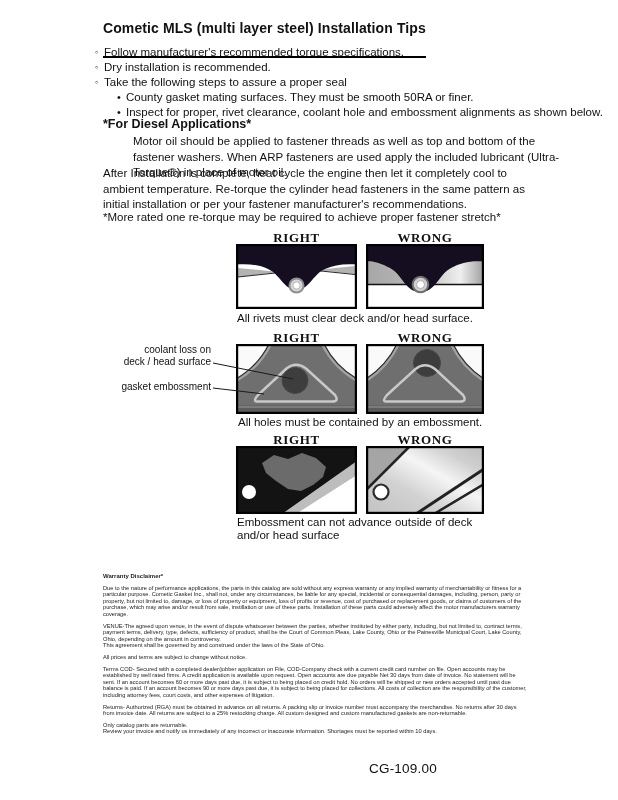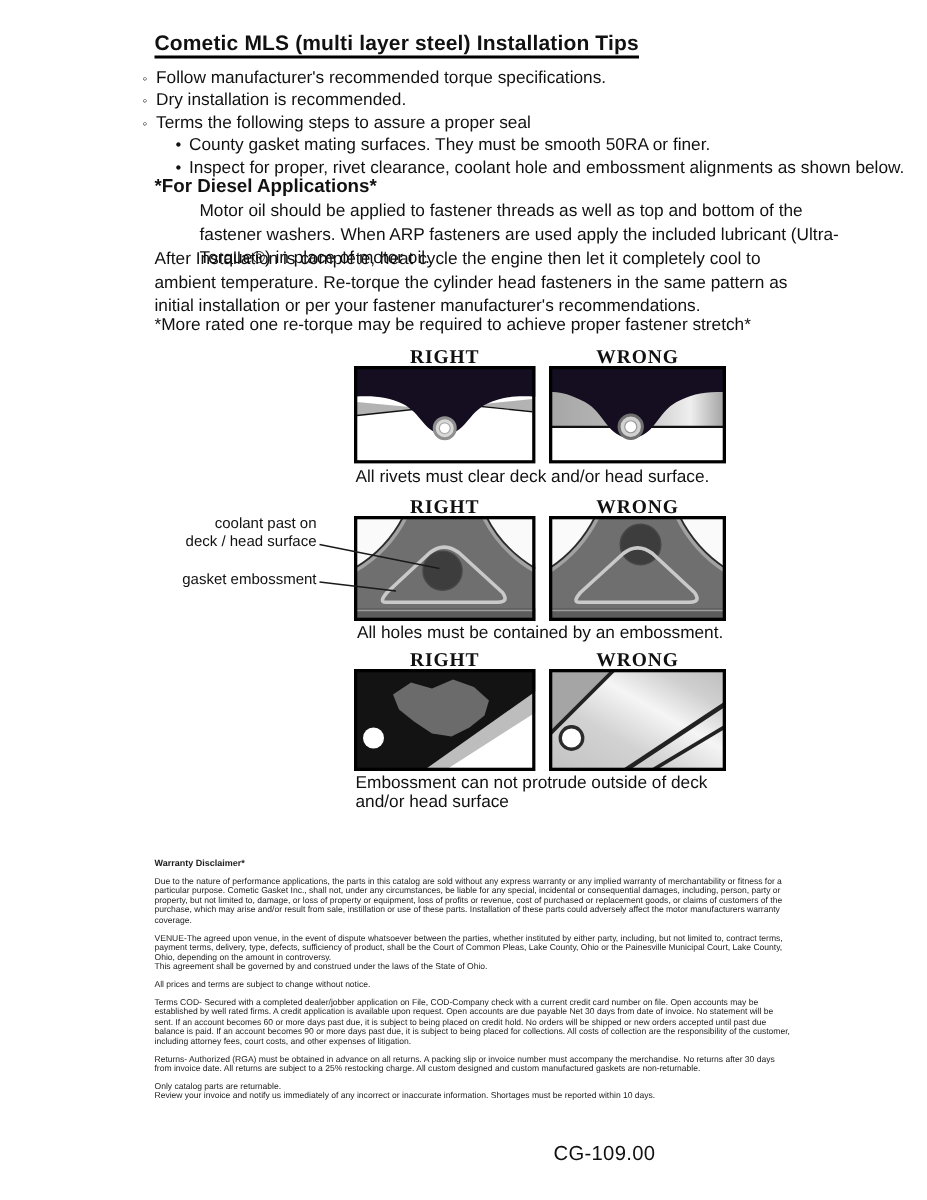--- a/index.html
+++ b/index.html
@@ -3,21 +3,21 @@
 <meta charset="utf-8">
 <style>
   html,body{margin:0;padding:0;background:#fff;}
   #page{
     position:relative;width:618px;height:800px;background:#ffffff;overflow:hidden;
     font-family:"Liberation Sans",sans-serif;color:#111;
   }
   .abs{position:absolute;}
   .title{
     left:103px;top:20px;font-size:14px;font-weight:bold;letter-spacing:.1px;
-    border-bottom:2px solid #000;padding-bottom:1px;margin:0;
+    border-bottom:2px solid #000;padding-bottom:20px;margin:0;
   }
   .tips{left:95px;top:45px;font-size:11.5px;line-height:15px;}
   .tip{display:flex;}
   .tip .marker{width:9px;flex:0 0 9px;font-size:9px;line-height:15px;}
   .tip.sub{padding-left:22px;}
   .tip.sub .marker{font-size:11px;}
   .para{font-size:11.5px;line-height:15.5px;}
   .bold-head{font-size:12.5px;font-weight:bold;}
   .fig-header{font-size:13px;font-weight:700;letter-spacing:.6px;text-align:center;font-family:Liberation Serif, serif;}
   .figbox{display:block;}
@@ -40,21 +40,21 @@
     <div class="tip">
       <span class="marker">◦</span>
       <span>Follow manufacturer's recommended torque specifications.</span>
     </div>
     <div class="tip">
       <span class="marker">◦</span>
       <span>Dry installation is recommended.</span>
     </div>
     <div class="tip">
       <span class="marker">◦</span>
-      <span>Terms the following steps to assure a proper seal</span>
+      <span>Take the following steps to assure a proper seal</span>
     </div>
     <div class="tip sub">
       <span class="marker">•</span>
       <span>County gasket mating surfaces.  They must be smooth 50RA or finer.</span>
     </div>
     <div class="tip sub">
       <span class="marker">•</span>
       <span>Inspect for proper, rivet clearance, coolant hole and embossment alignments as shown below.</span>
     </div>
   </div>
@@ -97,21 +97,21 @@
     <circle cx="54.5" cy="40.5" r="4" fill="#ffffff" stroke="#999" stroke-width="0.8"></circle>
     <rect x="1" y="1" width="116" height="63" fill="none" stroke="#000" stroke-width="2.4"></rect>
   </svg>
 
   <div class="abs caption" style="left:237px;top:312px;">All rivets must clear deck and/or head surface.</div>
 
   <div class="abs fig-header" style="left:236px;top:330px;width:121px;">RIGHT</div>
   <div class="abs fig-header" style="left:366px;top:330px;width:118px;">WRONG</div>
 
   <div class="abs fig-label" style="left:96px;top:344px;width:115px;">
-    <div>coolant past on</div>
+    <div>coolant loss on</div>
     <div>deck / head surface</div>
   </div>
   <div class="abs fig-label" style="left:96px;top:381px;width:115px;">gasket embossment</div>
 
   <svg class="abs figbox" style="left:236px;top:344px;" width="121" height="70" viewBox="0 0 121 70">
     <rect x="0" y="0" width="121" height="70" fill="#6f6f6f"></rect>
     <path d="M33,0 Q22,22 0,35" stroke="#a2a2a2" stroke-width="6" fill="none"></path>
     <path d="M88,0 Q99,22 121,35" stroke="#a2a2a2" stroke-width="6" fill="none"></path>
     <path d="M0,0 H33 Q22,22 0,35 Z" fill="#fafafa"></path>
     <path d="M121,0 H88 Q99,22 121,35 Z" fill="#fafafa"></path>
@@ -171,21 +171,21 @@
     <rect x="0" y="0" width="118" height="68" fill="url(#grad3)"></rect>
     <polygon points="0,0 44,0 0,44" fill="#a5a5a5"></polygon>
     <path d="M44,0 L0,44" stroke="#222" stroke-width="2.5" fill="none"></path>
     <path d="M118,23 L50,68" stroke="#222" stroke-width="3" fill="none"></path>
     <path d="M118,38 L68,68" stroke="#222" stroke-width="2.5" fill="none"></path>
     <circle cx="15" cy="46" r="7.5" fill="#ffffff" stroke="#2b2b2b" stroke-width="2.2"></circle>
     <rect x="1" y="1" width="116" height="66" fill="none" stroke="#000" stroke-width="2.4"></rect>
   </svg>
 
   <div class="abs caption" style="left:237px;top:516px;width:260px;">
-    <div>Embossment can not protrude outside of deck</div>
+    <div>Embossment can not advance outside of deck</div>
     <div>and/or head surface</div>
   </div>
 
   <div class="abs legal">
     <p class="lhead">Warranty Disclaimer*</p>
     <p>Due to the nature of performance applications, the parts in this catalog are sold without any express warranty or any implied warranty of merchantability or fitness for a particular purpose.  Cometic Gasket Inc., shall not, under any circumstances, be liable for any special, incidental or consequential damages, including, person, party or property, but not limited to, damage, or loss of property or equipment, loss of profits or revenue, cost of purchased or replacement goods, or claims of customers of the purchase, which may arise and/or result from sale, instillation or use of these parts.  Installation of these parts could adversely affect the motor manufacturers warranty coverage.</p>
     <p>VENUE-The agreed upon venue, in the event of dispute whatsoever between the parties, whether instituted by either party, including, but not limited to, contract terms, payment terms, delivery, type, defects, sufficiency of product, shall be the Court of Common Pleas, Lake County, Ohio or the Painesville Municipal Court, Lake County, Ohio, depending on the amount in controversy.
 This agreement shall be governed by and construed under the laws of the State of Ohio.</p>
     <p>All prices and terms are subject to change without notice.</p>
     <p>Terms COD- Secured with a completed dealer/jobber application on File, COD-Company check with a current credit card number on file.  Open accounts may be established by well rated firms.  A credit application is available upon request.  Open accounts are due payable Net 30 days from date of invoice.  No statement will be sent.  If an account becomes 60 or more days past due, it is subject to being placed on credit hold.  No orders will be shipped or new orders accepted until past due balance is paid.  If an account becomes 90 or more days past due, it is subject to being placed for collections.  All costs of collection are the responsibility of the customer, including attorney fees, court costs, and other expenses of litigation.</p>

